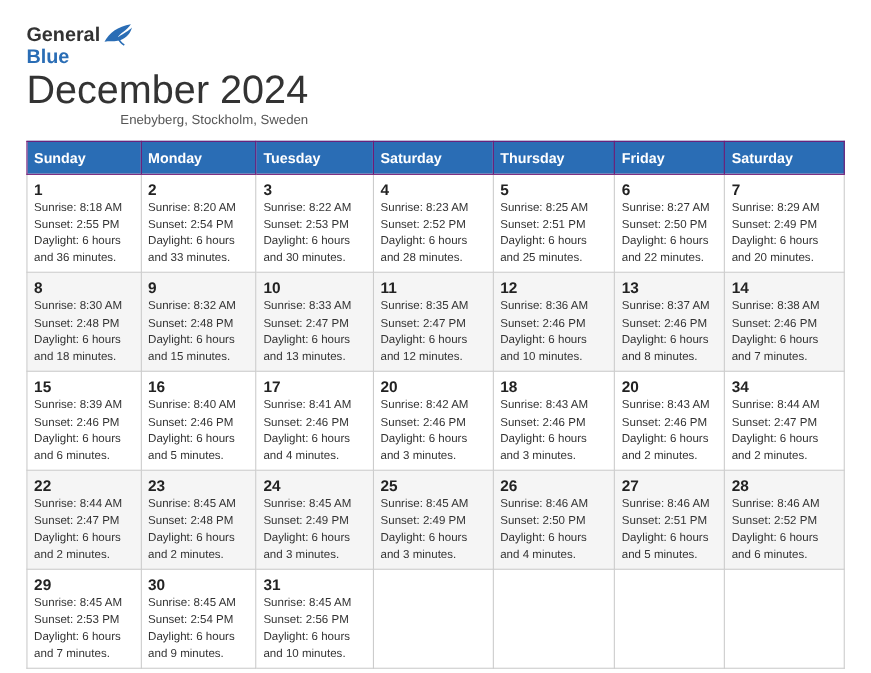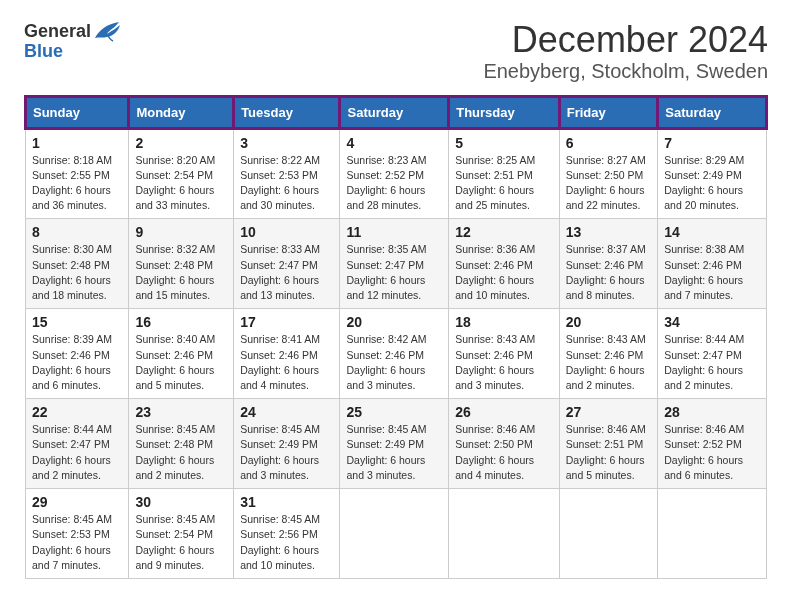--- a/index.html
+++ b/index.html
@@ -8,20 +8,21 @@
       background: #fff;
       width: 792px;
       min-height: 612px;
       padding: 20px 24px;
     }
     .header-section {
       display: flex;
       justify-content: space-between;
       align-items: flex-start;
       margin-bottom: 12px;
+      flex-direction: column;
     }
     .logo {
       display: flex;
       align-items: center;
       gap: 4px;
     }
     .logo-text-general {
       font-size: 18px;
       font-weight: bold;
       color: #333;
@@ -40,36 +41,36 @@
     .title-section {
       text-align: right;
     }
     .main-title {
       font-size: 36px;
       font-weight: normal;
       color: #333;
       line-height: 1.1;
     }
     .subtitle {
-      font-size: 20px;
+      font-size: 12px;
       color: #555;
     }
     .calendar-table {
       width: 100%;
       border-collapse: collapse;
       font-size: 11px;
     }
     .calendar-table thead tr th {
       background-color: #2a6db5;
       color: #fff;
       font-weight: bold;
       font-size: 13px;
       padding: 7px 6px;
       text-align: left;
-      border: 3px solid #701a75;
+      border: 1px solid #701a75;
     }
     .calendar-table tbody tr td {
       border: 1px solid #ccc;
       padding: 5px 6px;
       vertical-align: top;
       background: #fff;
       min-height: 80px;
     }
     .calendar-table tbody tr:nth-child(even) td {
       background: #f5f5f5;

